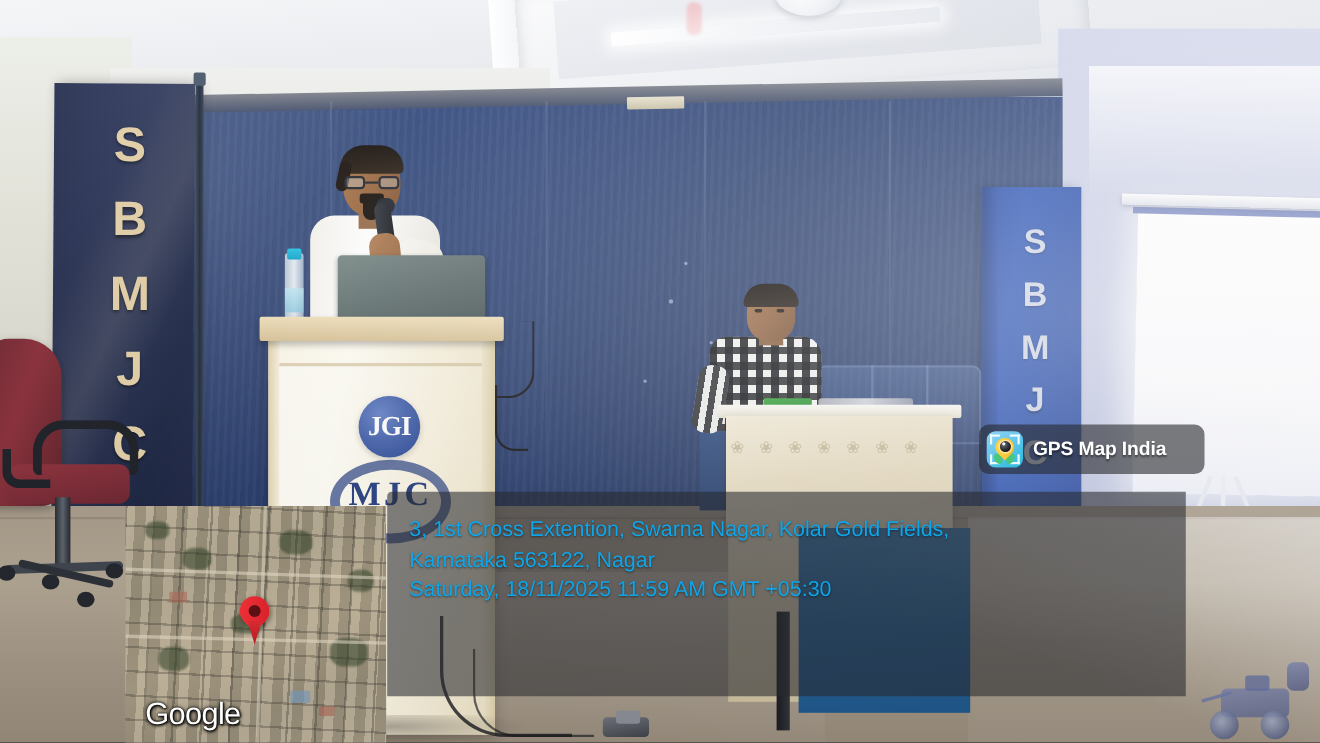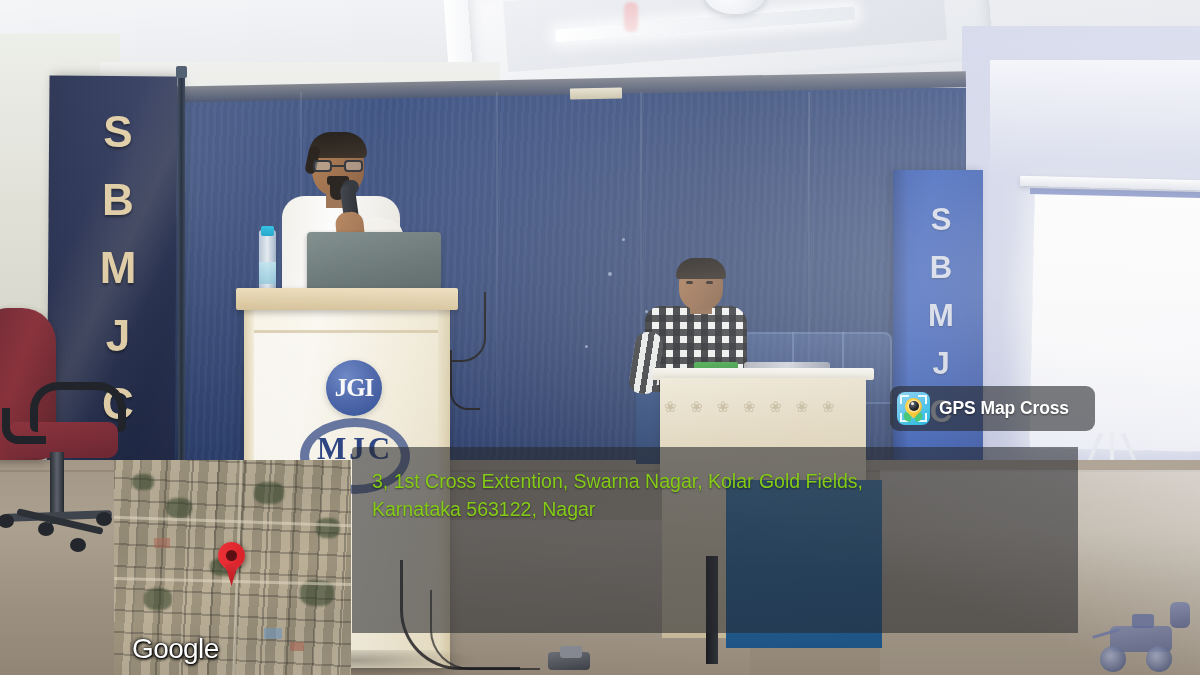--- a/index.html
+++ b/index.html
@@ -336,21 +336,21 @@
     text-shadow:0 1px 2px rgba(0,0,0,.5); letter-spacing:-.1px; }
 
   
   .gps-panel { position:absolute; left:352px; top:447px; width:726px; height:186px;
     background:rgba(40,42,47,.58); border-radius:4px 0 0 0;
     padding:16px 0 0 20px; }
   .gps-title { color:#fff; font-size:29px; font-weight:400; letter-spacing:-.2px;
     text-shadow:0 1px 3px rgba(0,0,0,.5); line-height:1.12;
     display:flex; align-items:center; gap:9px; white-space:nowrap; }
   .gps-lines { margin-top:5px; }
-  .gps-line { color:#84cc16; font-size:19.5px; line-height:1.42;
+  .gps-line { color:#0ea5e9; font-size:19.5px; line-height:1.42;
     text-shadow:0 1px 2px rgba(0,0,0,.5); white-space:nowrap; }
 
   
   .flag { display:inline-block; position:relative; width:37px; height:26px;
     border-radius:2px; overflow:hidden; flex:0 0 auto;
     box-shadow:0 1px 2px rgba(0,0,0,.4); }
   .flag .s { position:absolute; left:0; width:100%; height:33.34%; }
   .flag .s1 { top:0; background:#ff8227; }
   .flag .s2 { top:33.33%; background:#fbfbfb; }
   .flag .s3 { top:66.66%; background:#15872f; }
@@ -557,27 +557,28 @@
       <div class="bi-br tl"></div>
       <div class="bi-br tr"></div>
       <div class="bi-br bl"></div>
       <div class="bi-br brr"></div>
       <div class="bi-leaf a"></div>
       <div class="bi-leaf b"></div>
       <div class="bi-pin"></div>
       <div class="bi-lens"></div>
       <div class="bi-glint"></div>
     </div>
-    <div class="badge-label">GPS Map Cross</div>
+    <div class="badge-label">GPS Map India</div>
   </div>
 
   <div class="gps-panel">
     <div class="gps-lines">
       <div class="gps-line">3, 1st Cross Extention, Swarna Nagar, Kolar Gold Fields,</div>
       <div class="gps-line">Karnataka 563122, Nagar</div>
+      <div class="gps-line">Saturday,  18/11/2025 11:59 AM GMT +05:30</div>
     </div>
   </div>
 
   <div class="map">
     <div class="map-veg" style="left:18px;top:14px;width:22px;height:16px"></div>
     <div class="map-veg" style="left:52px;top:38px;width:26px;height:20px"></div>
     <div class="map-veg" style="left:140px;top:22px;width:30px;height:22px"></div>
     <div class="map-veg" style="left:186px;top:120px;width:34px;height:26px"></div>
     <div class="map-veg" style="left:30px;top:128px;width:28px;height:22px"></div>
     <div class="map-veg" style="left:96px;top:98px;width:30px;height:18px"></div>

